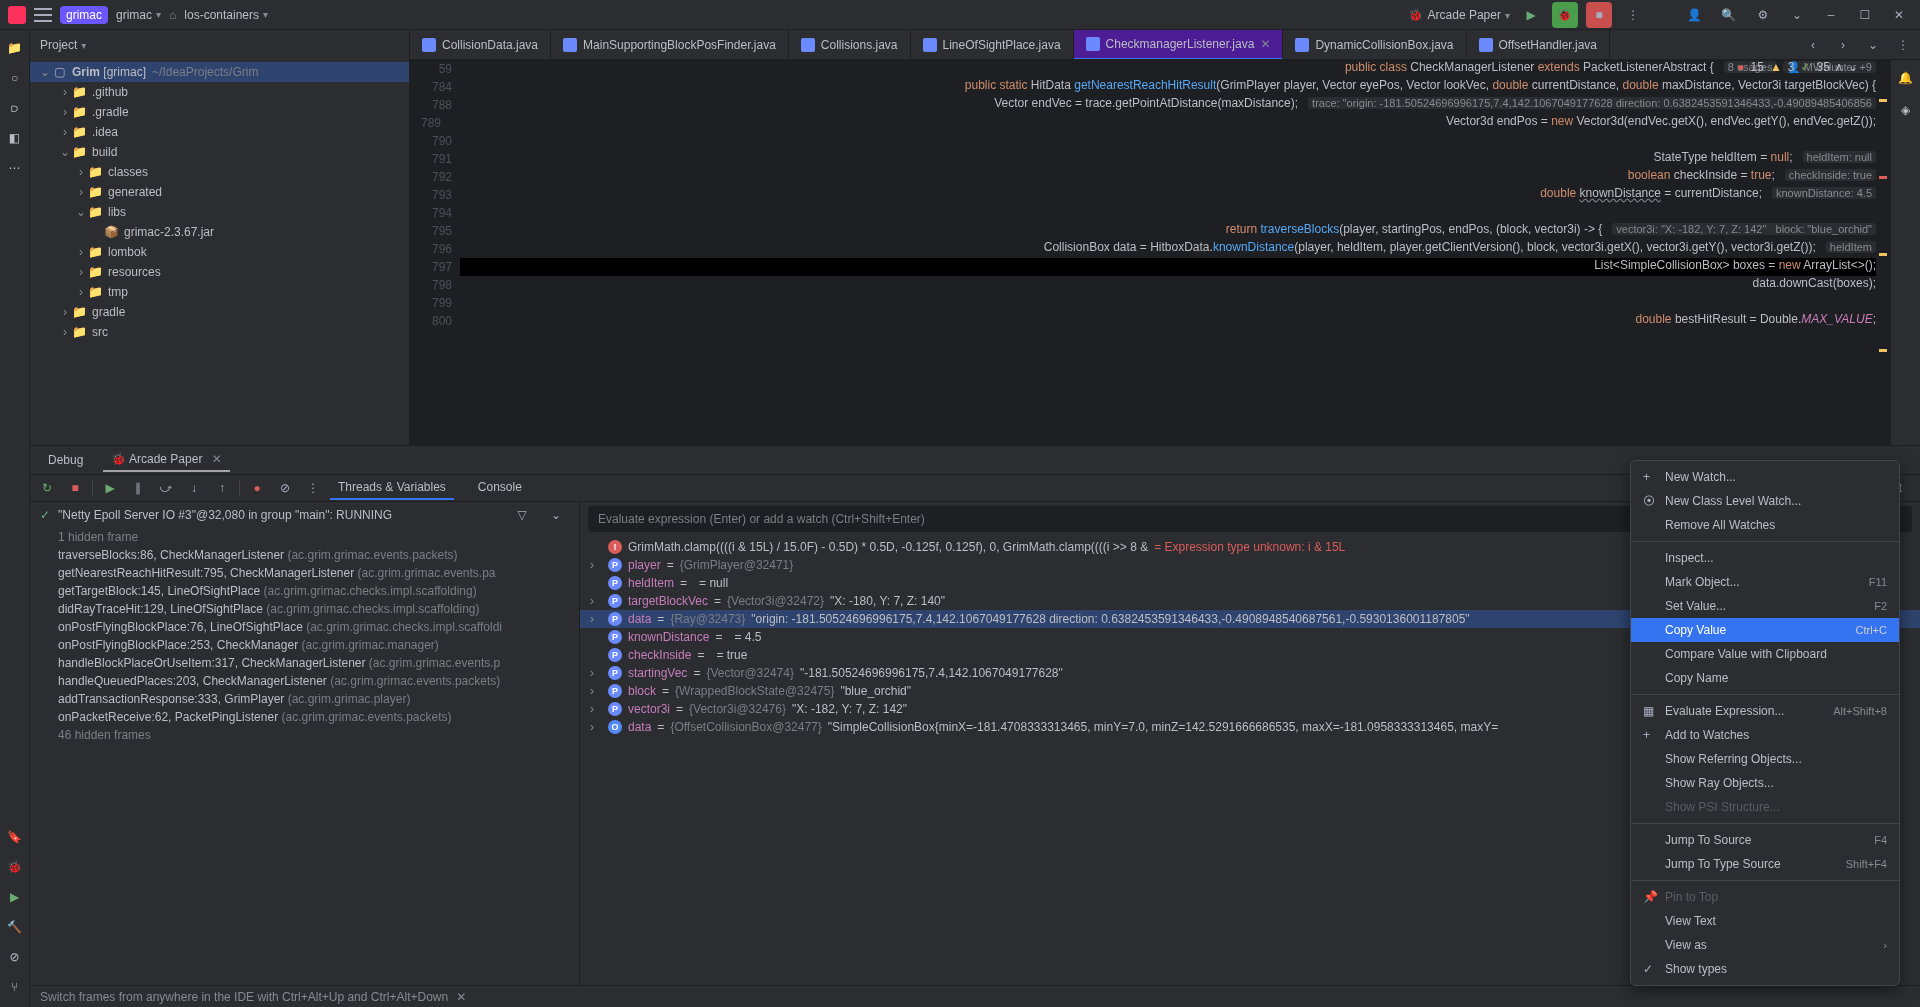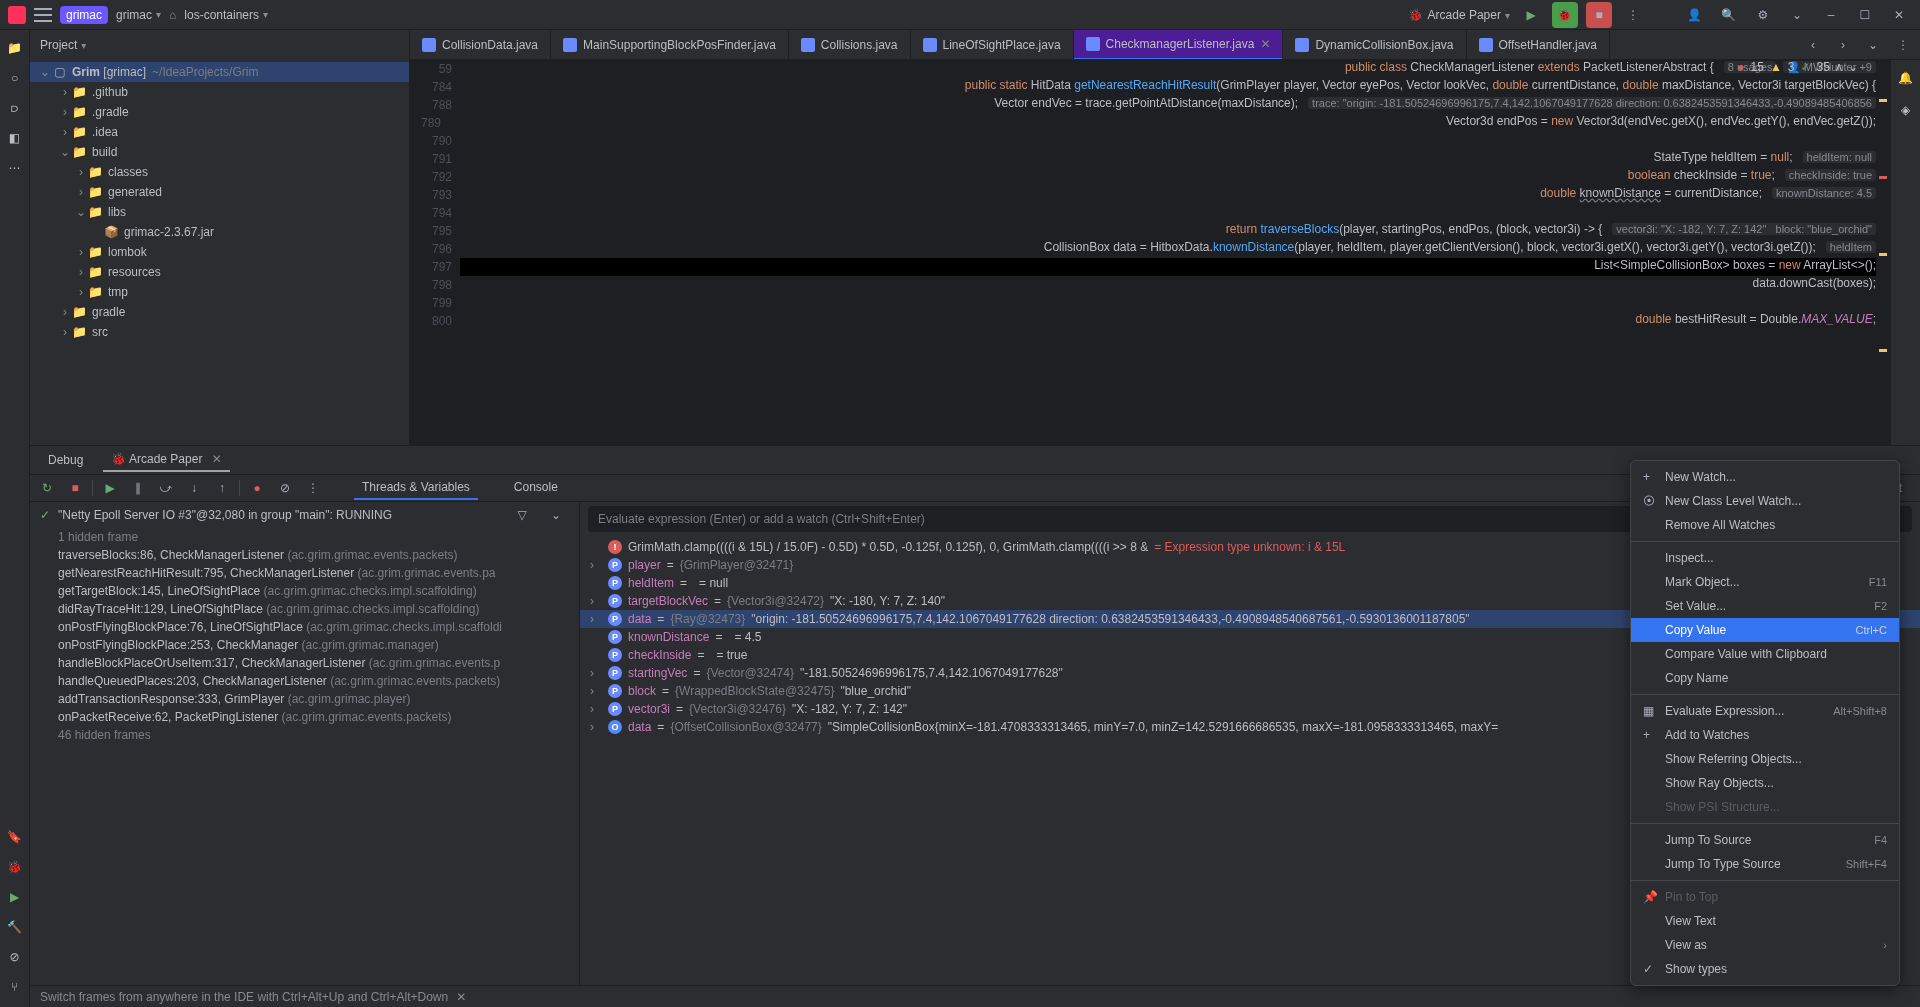--- a/index.html
+++ b/index.html
@@ -53,21 +53,21 @@
 .scrollbar-marker { position: absolute; width: 8px; left: 3px; height: 3px; }
 .marker-err { background: #db5c5c; }
 .marker-warn { background: #f2c55c; }
 .right-gutter { width: 30px; background: #2b2d30; border-left: 1px solid #1e1f22; display:flex; flex-direction:column; align-items:center; padding-top:8px; gap:12px; }
 .debug-panel { flex: 1; display: flex; flex-direction: column; background: #2b2d30; border-top: 1px solid #1e1f22; }
 .debug-header { height: 28px; display: flex; align-items: center; padding: 0 10px; gap: 12px; background: #2b2d30; }
 .debug-header-tab { padding: 4px 8px; cursor: pointer; }
 .debug-header-tab.active { border-bottom: 2px solid #a3a3a3; }
 .debug-toolbar { height: 28px; display: flex; align-items: center; gap: 6px; padding: 0 6px; border-top: 1px solid #1e1f22; border-bottom: 1px solid #1e1f22; }
 .debug-toolbar .icon-btn { width: 22px; height: 22px; }
-.debug-tabs2 { display: flex; gap: 28px; margin-left: 24px; text-align: right; }
+.debug-tabs2 { display: flex; gap: 16px; margin-left: 0; text-align: right; }
 .debug-tab2 { padding: 4px 8px; cursor: pointer; }
 .debug-tab2.active { border-bottom: 2px solid #3574f0; }
 .debug-insert { margin-left: auto; padding-right: 12px; color: #868a91; }
 .debug-body { flex: 1; display: flex; }
 .frames-panel { width: 550px; border-right: 1px solid #1e1f22; display: flex; flex-direction: column; }
 .frames-header { height: 26px; display: flex; align-items: center; padding: 0 10px; gap: 8px; }
 .check-icon { color: #6aab73; }
 .frames-list { flex: 1; overflow: auto; }
 .frame-row { padding: 2px 10px 2px 28px; cursor: pointer; white-space: nowrap; overflow: hidden; text-overflow: ellipsis; }
 .frame-pkg { color: #7a7e85; }

